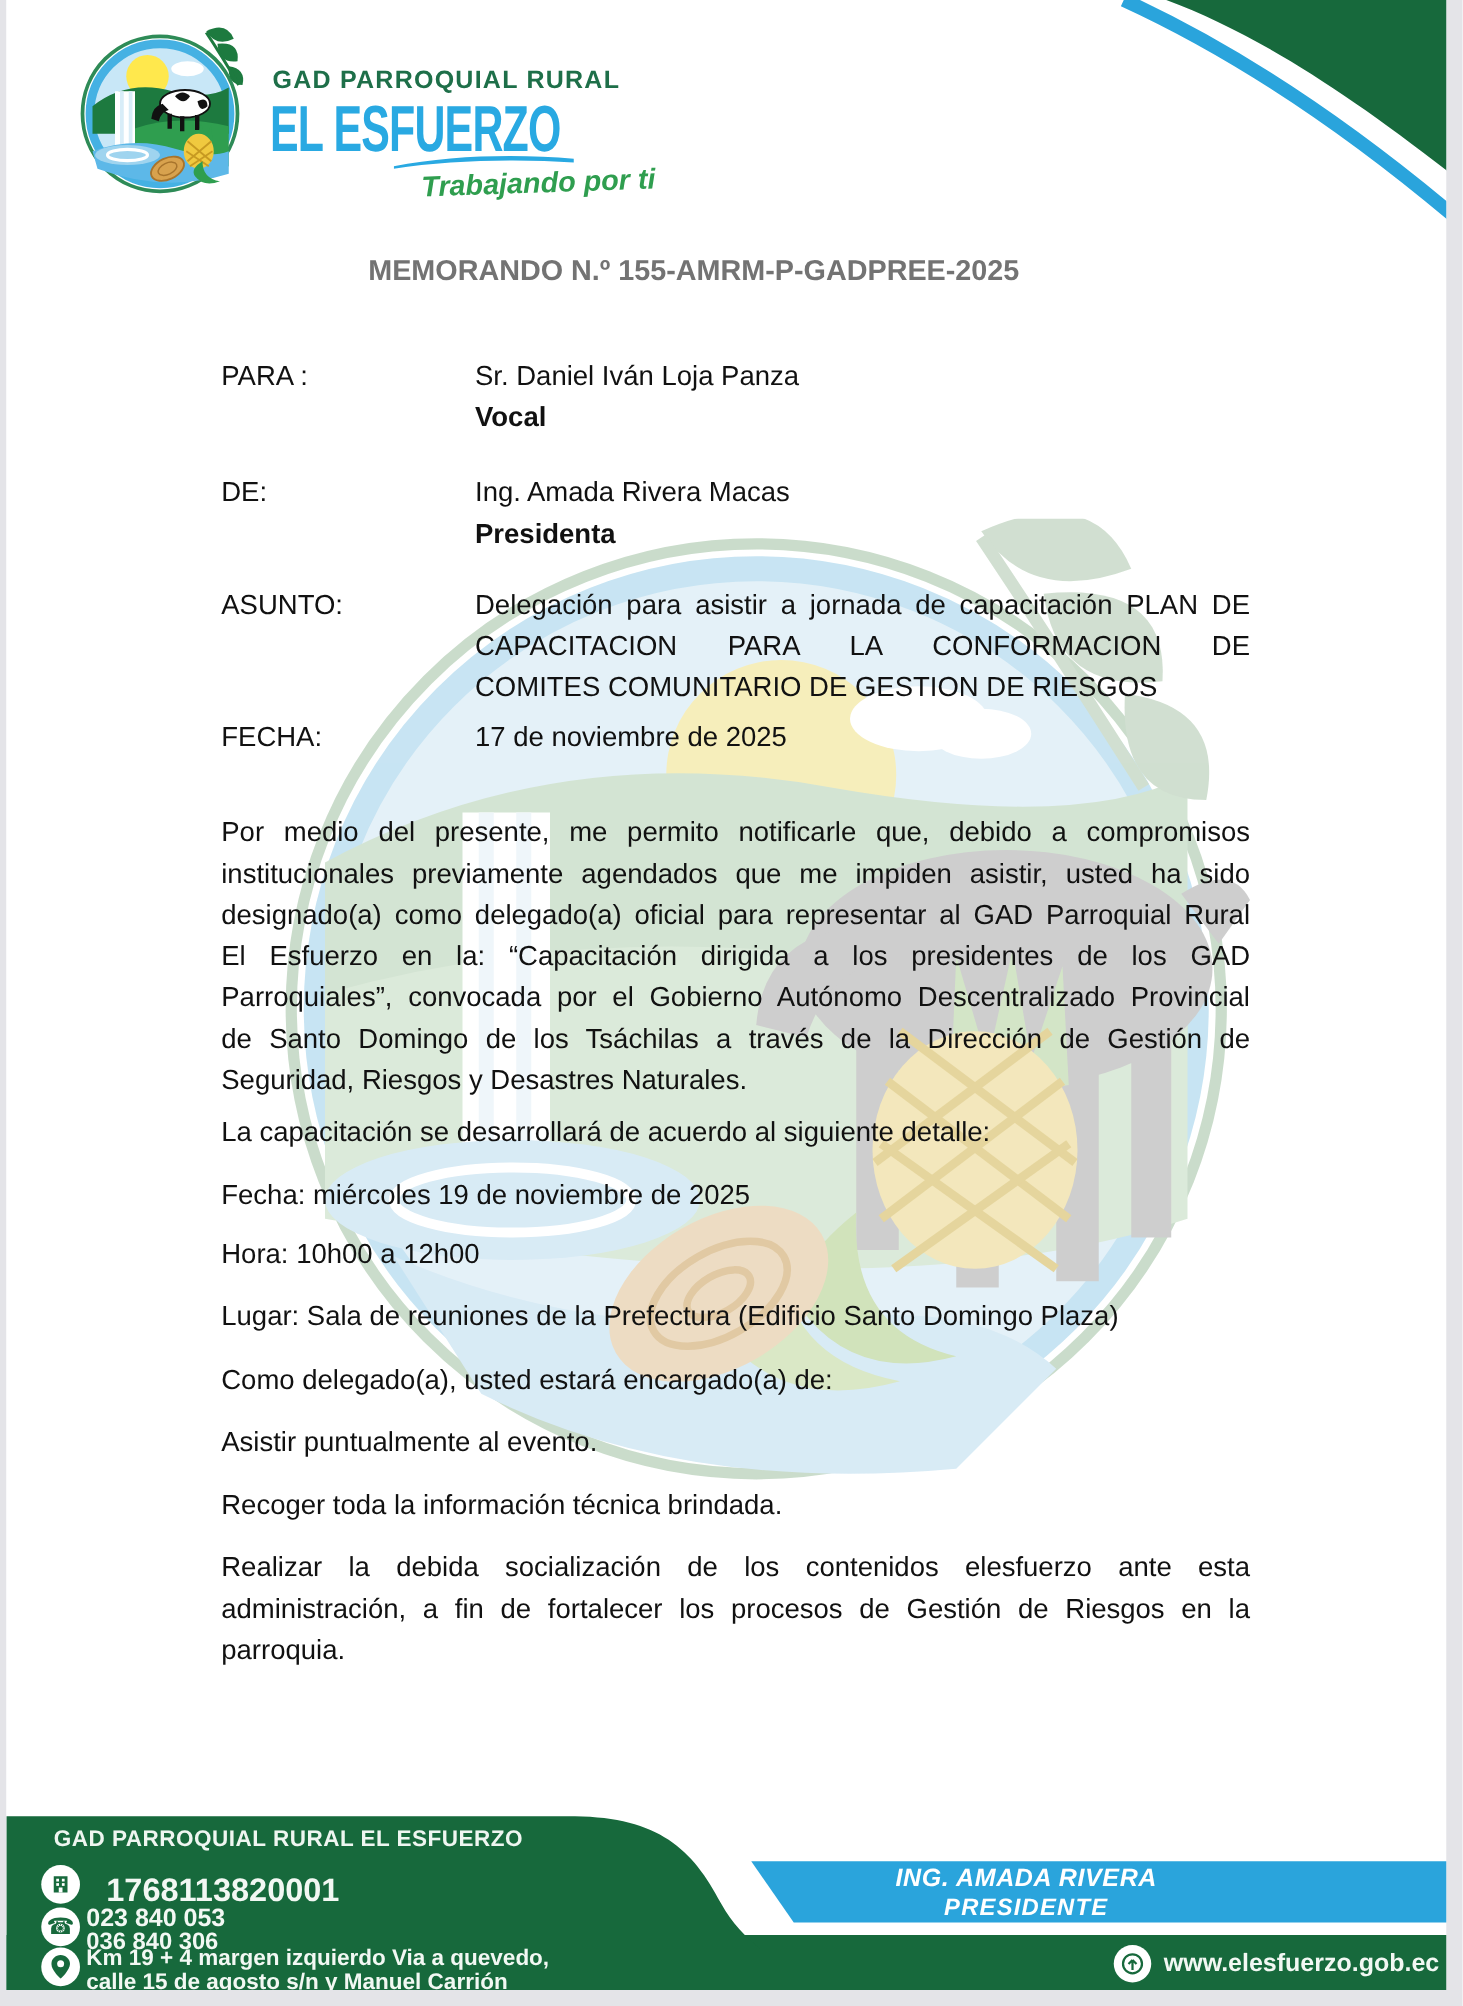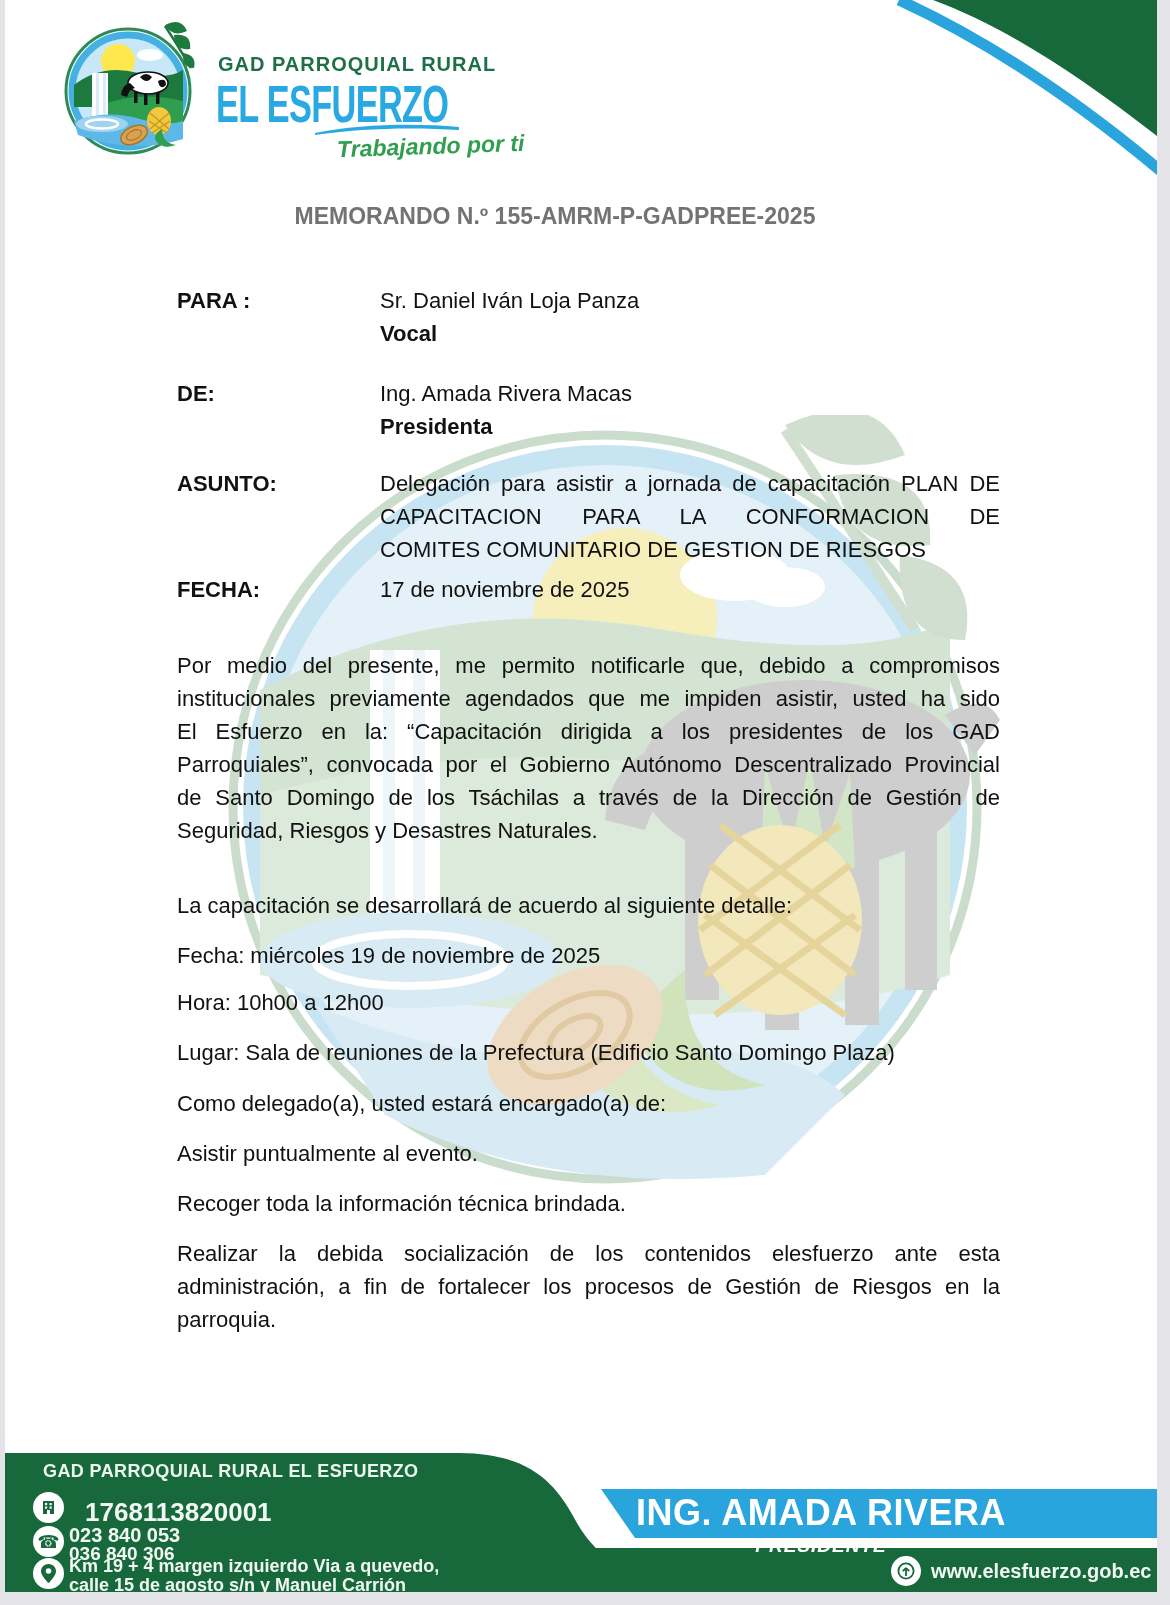--- a/index.html
+++ b/index.html
@@ -23,40 +23,40 @@
     font-size:52px;font-weight:900;color:#29a9e2;letter-spacing:-1px;white-space:nowrap;
   }
   .tagline{
     font-size:23px;font-style:italic;font-weight:600;color:#2f9e4f;white-space:nowrap;transform:rotate(-2deg);
   }
   .memo-title{
     width:1100px;left:0;top:203px;text-align:center;
     font-size:23px;font-weight:bold;color:#737373;
   }
   
-  .flabel{left:172px;font-size:22px;font-weight:bold;color:#111;white-space:nowrap;}
+  .flabel{left:172px;font-size:22px;font-weight:normal;color:#111;white-space:nowrap;}
   .fvalue{left:375px;font-size:22px;color:#111;white-space:nowrap;}
   .fvalue.bold{font-weight:bold;}
   .jblock{left:375px;width:620px;font-size:22px;color:#111;}
   .jblock .jline{height:33px;text-align:justify;text-align-last:justify;white-space:nowrap;
     
   }
   .jblock .jline.last{text-align-last:left;}
   
   .para{left:172px;width:823px;font-size:22px;color:#111;}
   .para .jline{height:33px;text-align:justify;text-align-last:justify;}
   .para .jline.last{text-align-last:left;}
   .pline{left:172px;font-size:22px;color:#111;white-space:nowrap;}
   
   .ft-org{left:38px;top:1461px;font-size:18px;font-weight:bold;color:#eef6f0;letter-spacing:0.4px;white-space:nowrap;}
   .ft-icon{width:31px;height:31px;border-radius:50%;background:#ffffff;display:flex;align-items:center;justify-content:center;}
   .ft-icon svg{display:block;}
   .ft-text{color:#f2f8f3;font-weight:bold;white-space:nowrap;}
   .sig-wrap{left:596px;top:1492px;width:440px;text-align:center;color:#ffffff;}
-  .sig-name{font-size:36px;font-weight:900;letter-spacing:0.5px;white-space:nowrap;}
+  .sig-name{font-size:20px;font-weight:900;font-style:italic;letter-spacing:0.5px;white-space:nowrap;}
   .sig-role{font-size:19px;font-weight:800;font-style:italic;letter-spacing:1px;margin-top:1px;}
   .web-row{left:886px;top:1556px;display:flex;align-items:center;gap:10px;}
   .web-row .ft-text{font-weight:600;font-size:20px;}
   .phone-icon-glyph{font-family:"DejaVu Sans",sans-serif;color:#17693c;font-size:18px;line-height:1;}
 </style>
 </head>
 <body>
 
 <div id="page">
 
@@ -210,20 +210,21 @@
     <div class="jline">CAPACITACION PARA LA CONFORMACION DE</div>
     <div class="jline last">COMITES COMUNITARIO DE GESTION DE RIESGOS</div>
   </div>
 
   <div class="abs flabel" style="top:577px;">FECHA:</div>
   <div class="abs fvalue" style="top:577px;">17 de noviembre de 2025</div>
 
   <div class="abs para" style="top:653px;">
     <div class="jline">Por medio del presente, me permito notificarle que, debido a compromisos</div>
     <div class="jline">institucionales previamente agendados que me impiden asistir, usted ha sido</div>
+    <div class="jline">designado(a) como delegado(a) oficial para representar al GAD Parroquial Rural</div>
     <div class="jline">El Esfuerzo en la: “Capacitación dirigida a los presidentes de los GAD</div>
     <div class="jline">Parroquiales”, convocada por el Gobierno Autónomo Descentralizado Provincial</div>
     <div class="jline">de Santo Domingo de los Tsáchilas a través de la Dirección de Gestión de</div>
     <div class="jline last">Seguridad, Riesgos y Desastres Naturales.</div>
   </div>
 
   <div class="abs pline" style="top:893px;">La capacitación se desarrollará de acuerdo al siguiente detalle:</div>
   <div class="abs pline" style="top:943px;">Fecha: miércoles 19 de noviembre de 2025</div>
   <div class="abs pline" style="top:990px;">Hora: 10h00 a 12h00</div>
   <div class="abs pline" style="top:1040px;">Lugar: Sala de reuniones de la Prefectura (Edificio Santo Domingo Plaza)</div>

